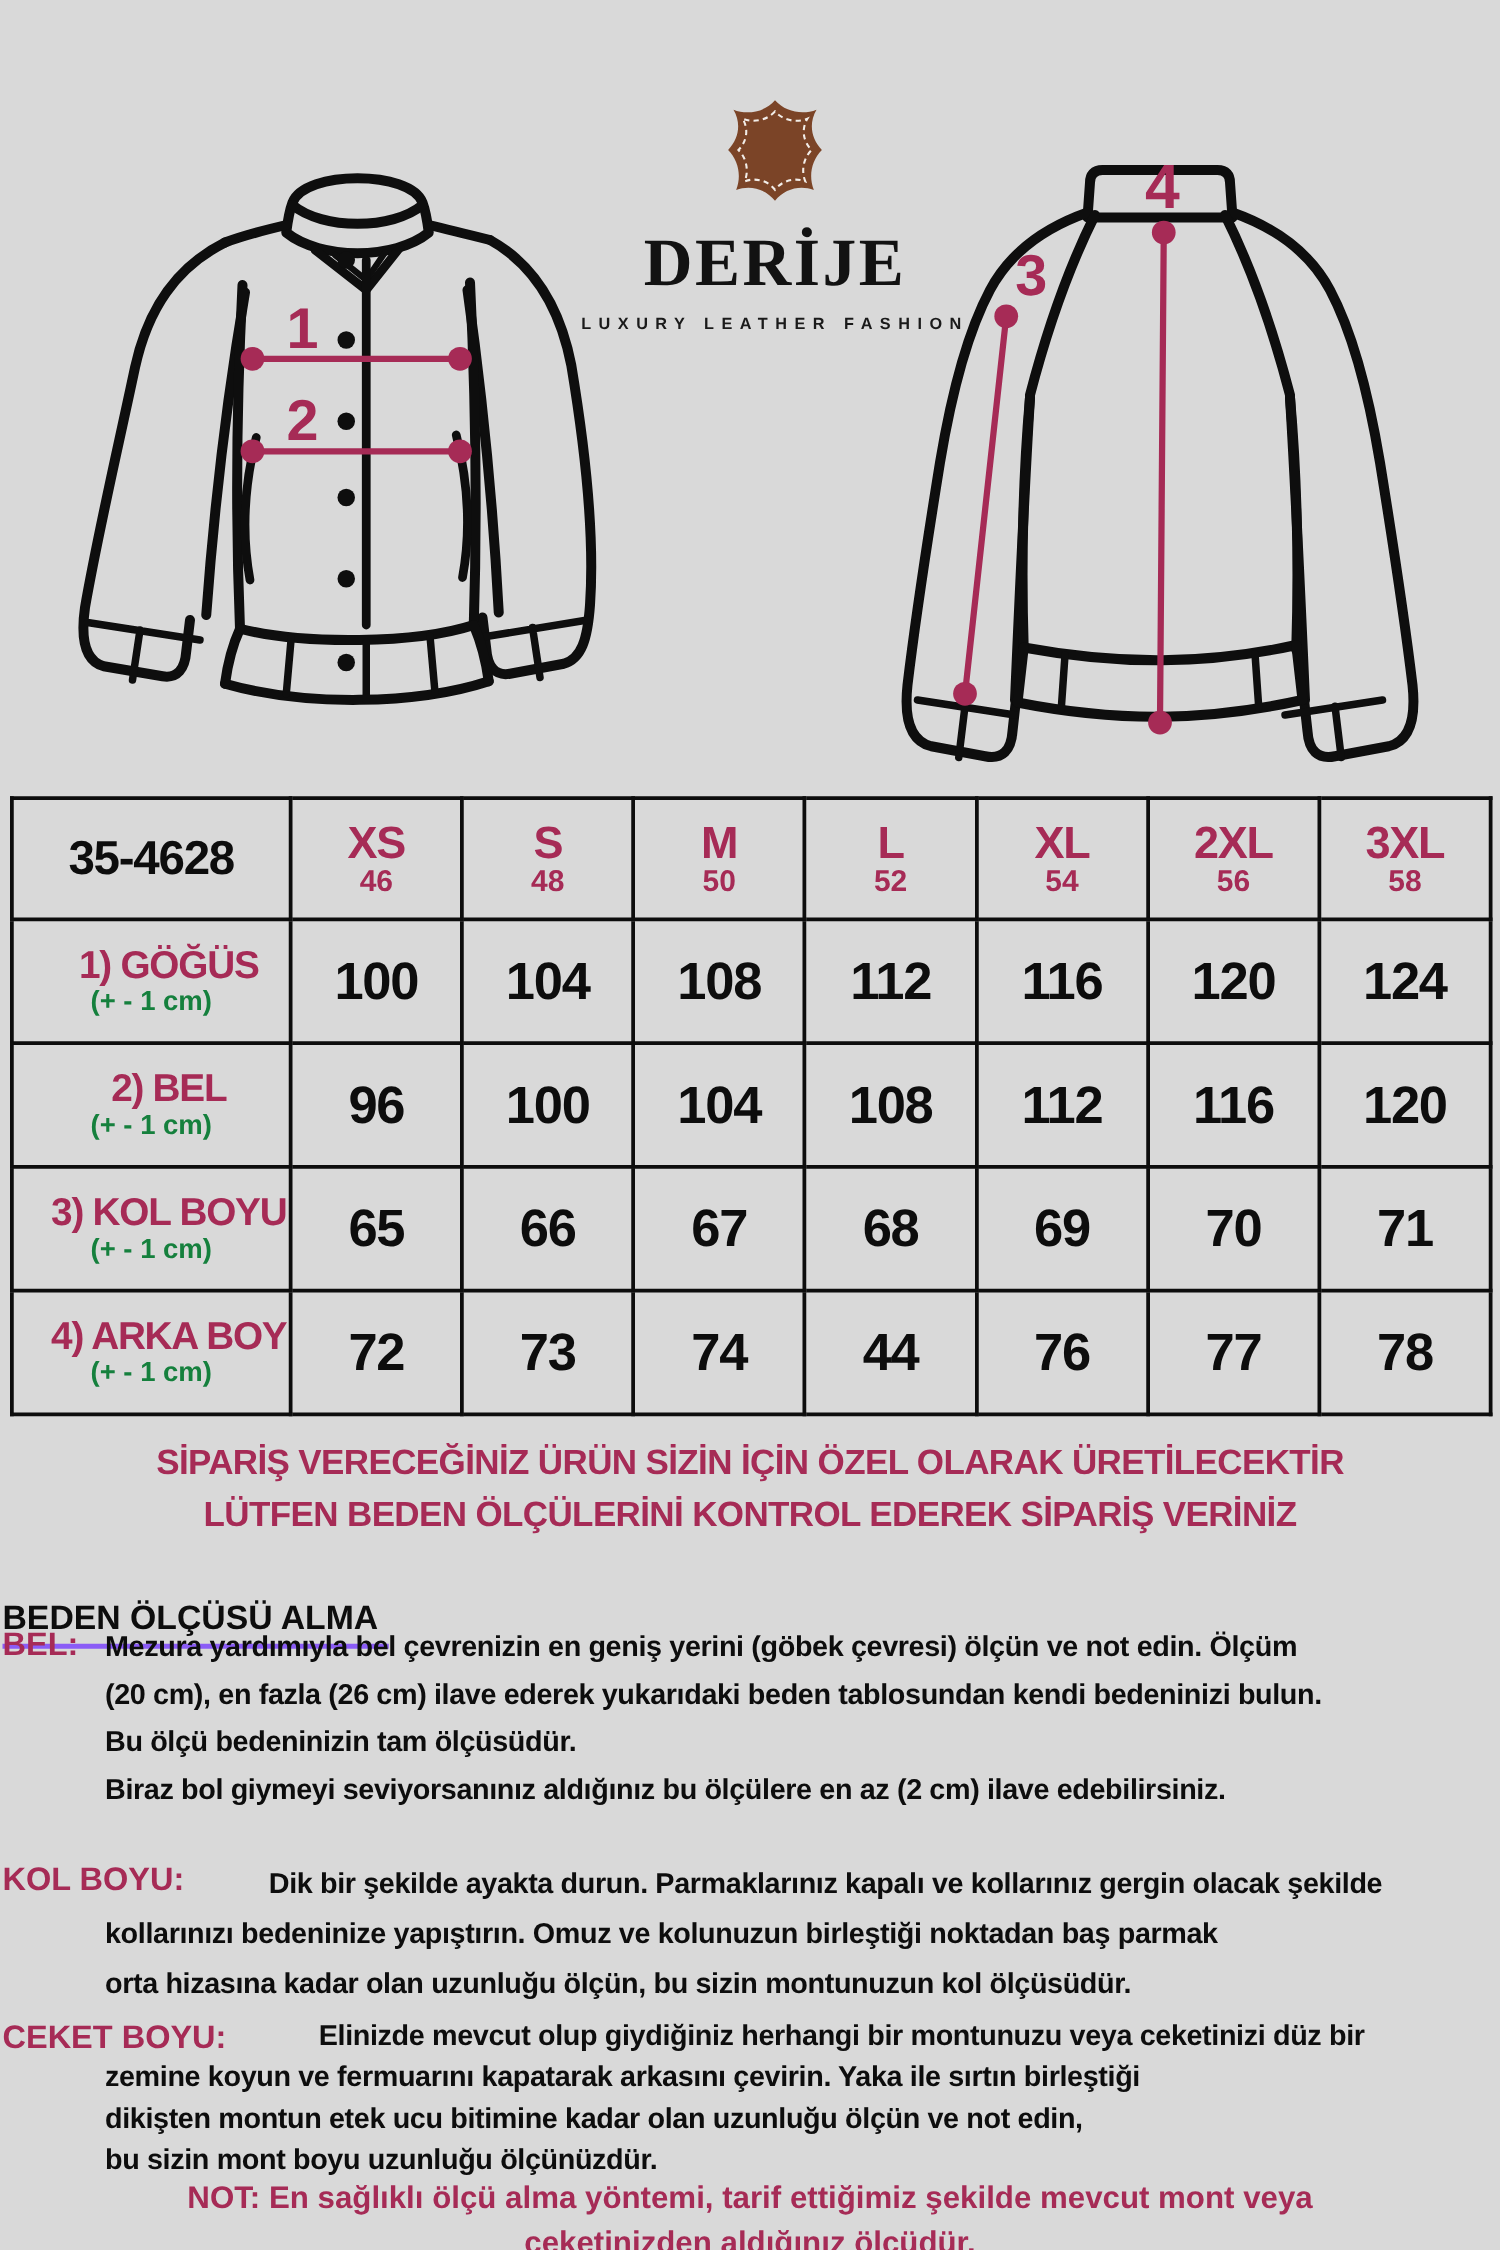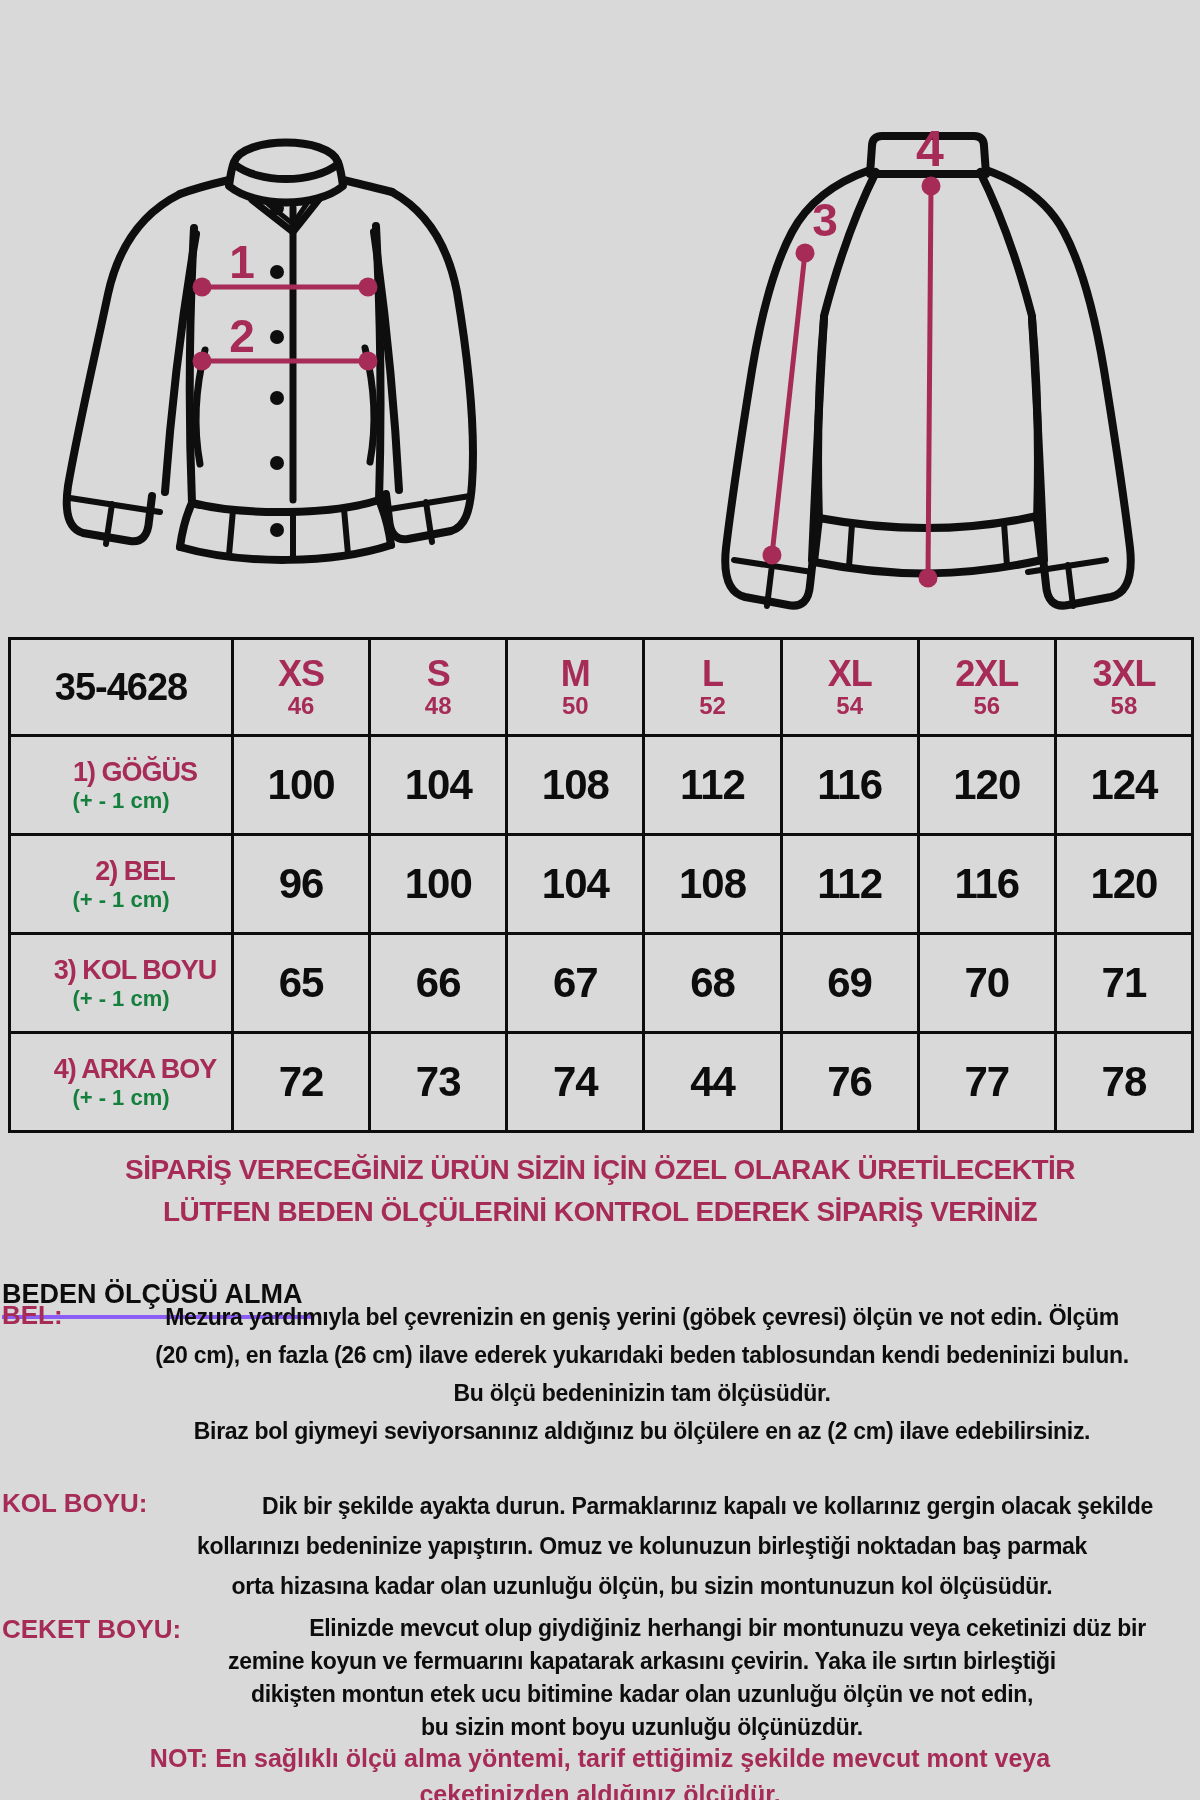--- a/index.html
+++ b/index.html
@@ -28,32 +28,32 @@
   }
   table.size-table td{
     border:3px solid #0d0d0d;text-align:center;vertical-align:middle;padding:0;
   }
   tr.head td{height:94px;}
   tr.mrow td{height:96px;}
   td.codecell{font-size:38px;font-weight:700;letter-spacing:-1px;}
   .sz{font-size:36px;font-weight:700;color:#A62B56;line-height:38px;letter-spacing:-1px;text-align:center;}
   .num{font-size:24px;font-weight:700;color:#A62B56;line-height:26px;}
   td.labcell{text-align:left;padding-left:4px;}
-  .rl{font-size:27px;font-weight:700;color:#A62B56;letter-spacing:-1px;line-height:32px;margin-left:28px;}
+  .rl{font-size:31px;font-weight:700;color:#A62B56;letter-spacing:-1px;line-height:32px;margin-left:28px;}
   .tol{font-size:22px;font-weight:700;color:#15803d;text-align:center;line-height:26px;}
   td.valcell{font-size:42px;font-weight:700;letter-spacing:-1px;}
 
   
   .warn{left:0;width:1200px;text-align:center;color:#A62B56;
         font-size:28px;font-weight:700;letter-spacing:-0.5px;}
   .heading{left:2px;top:1246px;font-size:27px;font-weight:700;
            border-bottom:4px solid #8b5cf6;padding:0 8px 5px 0;display:inline-block;margin-top:33px;}
   .noteblock{left:0;width:1200px;}
   .notelabel{position:absolute;left:2px;top:2px;color:#A62B56;font-size:26px;font-weight:700;}
-  .noteline{text-align:center;font-size:23px;font-weight:700;letter-spacing:-0.3px;}
+  .noteline{text-align:left;font-size:23px;font-weight:700;letter-spacing:-0.3px;}
   .lh38{line-height:38px;} .lh40{line-height:40px;} .lh33{line-height:33px;}
   .ind80{padding-left:84px;}  .ind215{padding-left:215px;} .ind255{padding-left:255px;}
   .notline{ text-align:center;color:#A62B56;font-size:25px;font-weight:700;line-height:36px;}
 
   svg text{font-family:"Liberation Sans",sans-serif;font-weight:700;}
 </style>
 </head>
 <body>
 
 <div class="abs" style="left:0;top:0;width:1200px;height:1800px;">
@@ -130,20 +130,28 @@
       <text x="135" y="130" font-size="46" fill="#A62B56" stroke="none" text-anchor="middle">3</text>
     </g>
     <g stroke="#A62B56">
       <line x1="241" y1="80" x2="238" y2="472" stroke-width="5"></line>
       <circle cx="241" cy="80" r="9.5" fill="#A62B56" stroke="none"></circle>
       <circle cx="238" cy="472" r="9.5" fill="#A62B56" stroke="none"></circle>
       <text x="240" y="60" font-size="50" fill="#A62B56" stroke="none" text-anchor="middle">4</text>
     </g>
   </svg>
 
+  <div class="abs logo">
+    <svg width="86" height="90" viewBox="0 0 80 84">
+      <path d="M40,4 C32,13 19,15 9,11 C15,21 13,33 5,41 C13,49 15,61 11,71 C21,67 33,70 40,79 C47,70 59,67 69,71 C65,61 67,49 75,41 C67,33 65,21 71,11 C61,15 48,13 40,4 Z" fill="#7B4427" stroke="none"></path>
+      <path d="M40,4 C32,13 19,15 9,11 C15,21 13,33 5,41 C13,49 15,61 11,71 C21,67 33,70 40,79 C47,70 59,67 69,71 C65,61 67,49 75,41 C67,33 65,21 71,11 C61,15 48,13 40,4 Z" fill="none" stroke="#f2ede8" stroke-width="2" stroke-dasharray="5 4" transform="translate(40,41.5) scale(0.78) translate(-40,-41.5)"></path>
+    </svg>
+    <div class="brand">DERİJE</div>
+    <div class="tagline">LUXURY LEATHER FASHION</div>
+  </div>
 
   <table class="size-table">
     <tbody>
         <tr class="head">
       <td class="codecell" style="width:220px;">35-4628</td>
       <td>
         <div class="sz">XS</div>
         <div class="num">46</div>
       </td>
       <td>

